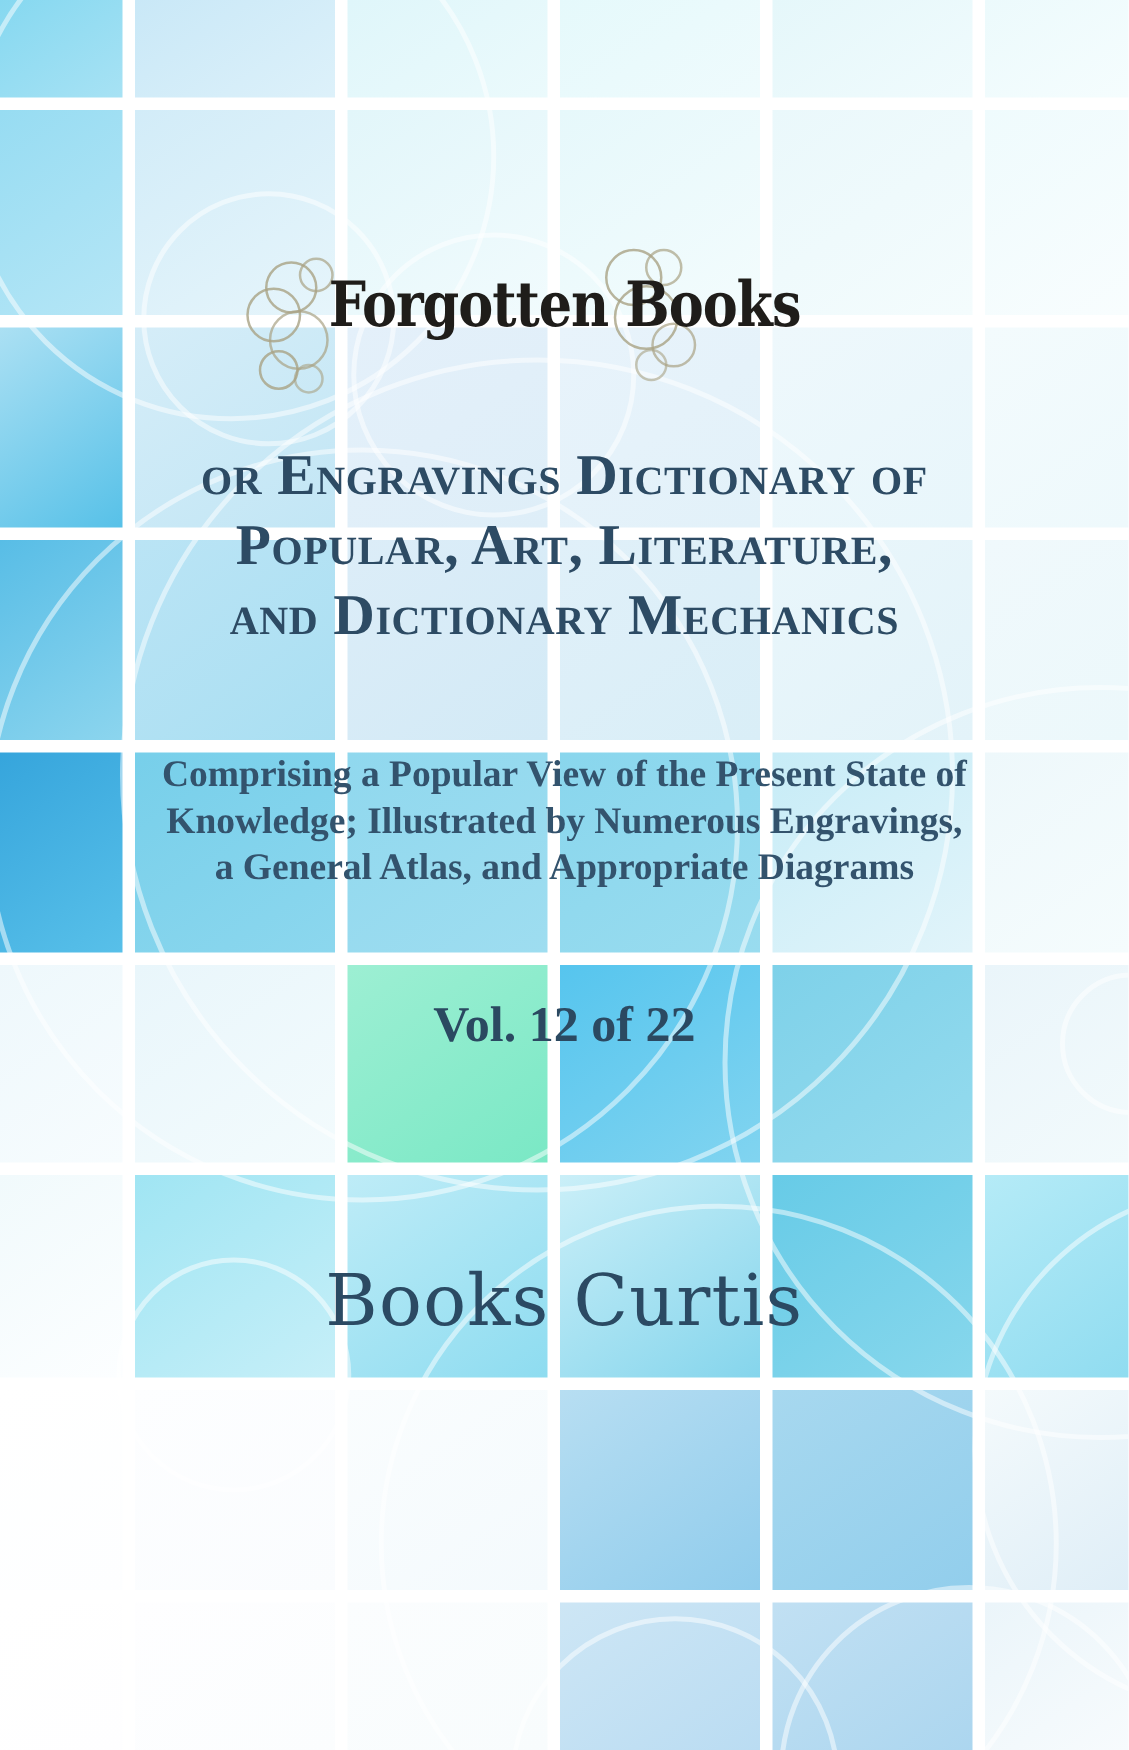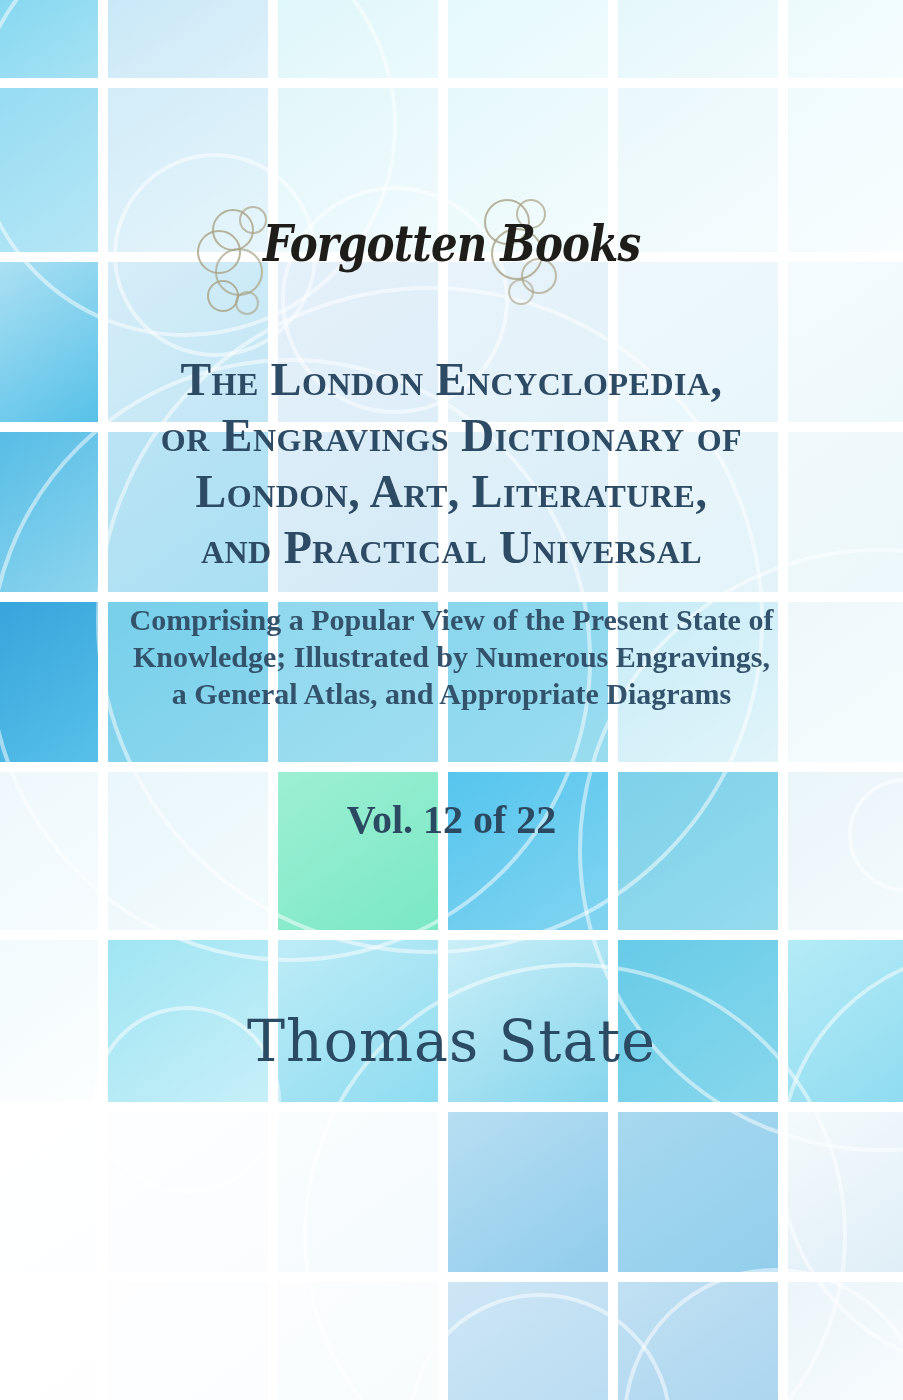--- a/index.html
+++ b/index.html
@@ -14,21 +14,21 @@
   #tiles div{
     position:absolute;
   }
   #circles{pointer-events:none;}
   .content{z-index:3;}
   
   .logo{
     position:absolute;top:214px;left:0;right:0;
     text-align:center;
   }
-  .logo-wrap{position:relative;display:inline-block;padding:0 40px;font-style:italic;}
+  .logo-wrap{position:relative;display:inline-block;padding:0 40px;}
   .logo-text{
     position:relative;z-index:2;display:inline-block;
     font-family:"DejaVu Serif",serif;
     font-weight:700;
     font-size:50px;
     letter-spacing:-1px;
     transform:scaleX(.84);
     color:var(--logo_text,#1f1d1a);
   }
   .flourish{position:absolute;z-index:1;}
@@ -177,31 +177,30 @@
           <circle cx="58" cy="20" r="14" opacity=".7"></circle>
           <circle cx="44" cy="60" r="25" opacity=".8"></circle>
           <circle cx="66" cy="82" r="17" opacity=".7"></circle>
           <circle cx="48" cy="98" r="12" opacity=".6"></circle>
         </svg>
         <span class="logo-text">Forgotten Books</span>
       </span>
     </div>
 
     <h1 class="title">
-      <span>The London Encyclopedia,</span>
       <span>or Engravings Dictionary of</span>
-      <span>London, Art, Literature,</span>
-      <span>and Practical Universal</span>
+      <span>Popular, Art, Literature,</span>
+      <span>and Dictionary Mechanics</span>
     </h1>
 
     <div class="subtitle">
       <span>Comprising a Popular View of the Present State of</span>
       <span>Knowledge; Illustrated by Numerous Engravings,</span>
       <span>a General Atlas, and Appropriate Diagrams</span>
     </div>
 
     <div class="volume">Vol. 12 of 22</div>
 
 
-    <div class="author">Thomas State</div>
+    <div class="author">Books Curtis</div>
 
   </div>
 </div>
 
 </body></html>

